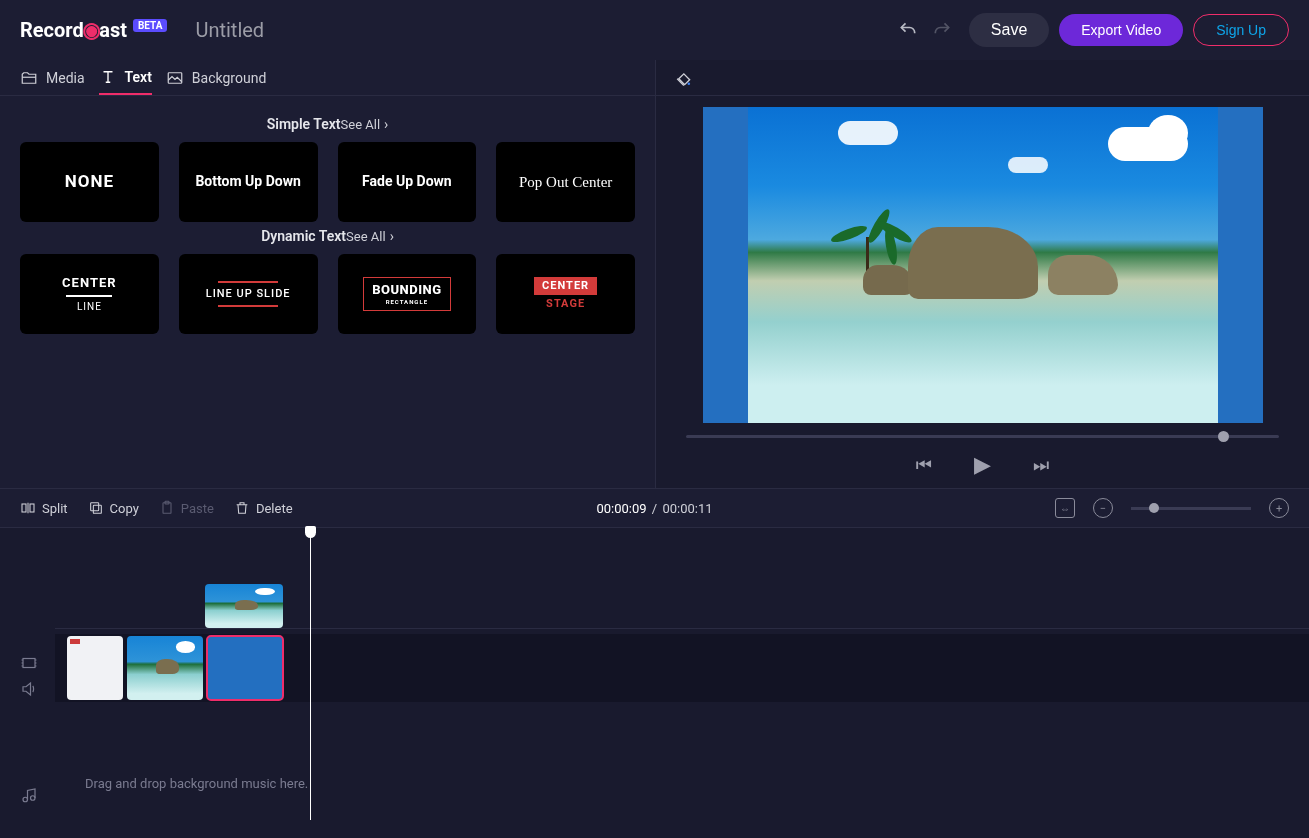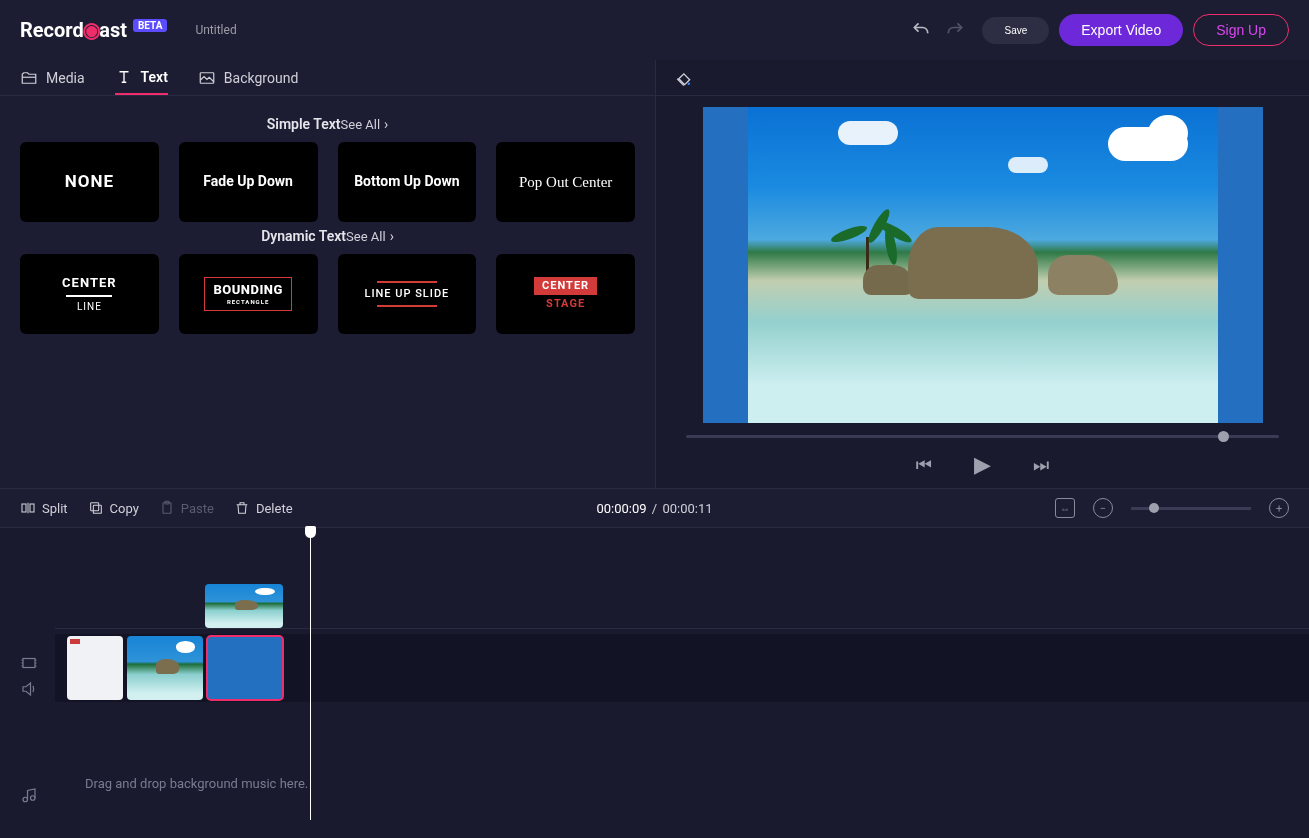--- a/index.html
+++ b/index.html
@@ -33,36 +33,36 @@
   background: #5b4cff;
   color: #fff;
   font-size: 10px;
   font-weight: 700;
   padding: 1px 5px;
   border-radius: 3px;
   margin-left: 6px;
   position: relative;
   top: -5px;
 }
-.proj-title { color: #9b9ca6; margin-left: 28px; font-size: 12px; }
+.proj-title { color: #9b9ca6; margin-left: 28px; font-size: 20px; }
 .hspacer { flex: 1; }
 .hbtn {
   background: none; border: none; color: #b8bac4; width: 34px; height: 34px;
   display: flex; align-items: center; justify-content: center; cursor: pointer;
 }
-.save-btn { background: #2d2e43; color: #fff; border-radius: 18px; padding: 8px 22px; border:none; cursor:pointer; font-size:10px; margin-left:10px;}
+.save-btn { background: #2d2e43; color: #fff; border-radius: 18px; padding: 8px 22px; border:none; cursor:pointer; font-size:16px; margin-left:10px;}
 .export-btn { background: #6d28d9; color:#fff; border-radius:18px; padding:8px 22px; border:none; cursor:pointer; font-size:14px; margin-left:10px; font-weight:500;}
-.signup-btn { border:1px solid #ef2d6a; color:#d946ef; background:none; border-radius:18px; padding:7px 22px; cursor:pointer; font-size:14px; margin-left:10px;}
+.signup-btn { border:1px solid #ef2d6a; color:#0ea5e9; background:none; border-radius:18px; padding:7px 22px; cursor:pointer; font-size:14px; margin-left:10px;}
 
 
 .main { display:flex; height: 428px; }
 
 
 .left { width: 655px; background:#1c1d33; display:flex; flex-direction:column; }
-.tabs { display:flex; align-items:center; height:36px; border-bottom:1px solid #2a2b42; padding-left:20px; gap:30px;}
+.tabs { display:flex; align-items:center; height:36px; border-bottom:1px solid #2a2b42; padding-left:20px; gap:14px;}
 .tab { display:flex; align-items:center; gap:8px; color:#cfd0d8; font-size:14px; cursor:pointer; height:100%;}
 .tab.active { color:#fff; font-weight:600; border-bottom:2px solid #ef2d6a; }
 .tab svg { width:18px; height:18px; }
 
 .panel-body { padding: 14px 20px 20px 20px; }
 .section-row { display:flex; align-items:center; justify-content:center; margin-top:6px; margin-bottom:10px;}
 .section-title { color:#e5e6eb; font-weight:600; font-size:14px;}
 .see-all { color:#cfd0d8; font-size:13px; display:flex; align-items:center; gap:4px; cursor:pointer;}
 .see-all .chev { font-size:14px; }
 .cards { display:flex; gap:20px; }
@@ -218,51 +218,51 @@
     <div class="panel-body">
       <div class="section-row">
         <div class="section-title">Simple Text</div>
         <div class="see-all">
           <span>See All</span>
           <span class="chev">›</span>
         </div>
       </div>
       <div class="cards">
         <div class="card none">NONE</div>
+        <div class="card">Bottom Up Down</div>
         <div class="card">Fade Up Down</div>
-        <div class="card">Bottom Up Down</div>
         <div class="card pop">Pop Out Center</div>
       </div>
 
       <div class="section-row" style="">
         <div class="section-title">Dynamic Text</div>
         <div class="see-all">
           <span>See All</span>
           <span class="chev">›</span>
         </div>
       </div>
       <div class="cards">
         <div class="card dyn-centerline">
           <div class="inner">
             <span class="line1">CENTER</span>
             <span class="bar"></span>
             <span class="line2">LINE</span>
           </div>
         </div>
-        <div class="card dyn-bounding">
-          <div class="rect">
-            <span class="t1">BOUNDING</span>
-            <span class="t2">RECTANGLE</span>
-          </div>
-        </div>
         <div class="card dyn-lineup">
           <div class="inner">
             <span class="bar"></span>
             <span class="text">LINE UP SLIDE</span>
             <span class="bar"></span>
+          </div>
+        </div>
+        <div class="card dyn-bounding">
+          <div class="rect">
+            <span class="t1">BOUNDING</span>
+            <span class="t2">RECTANGLE</span>
           </div>
         </div>
         <div class="card dyn-centerstage">
           <div class="inner">
             <span class="badge">CENTER</span>
             <span class="sub">STAGE</span>
           </div>
         </div>
       </div>
     </div>

